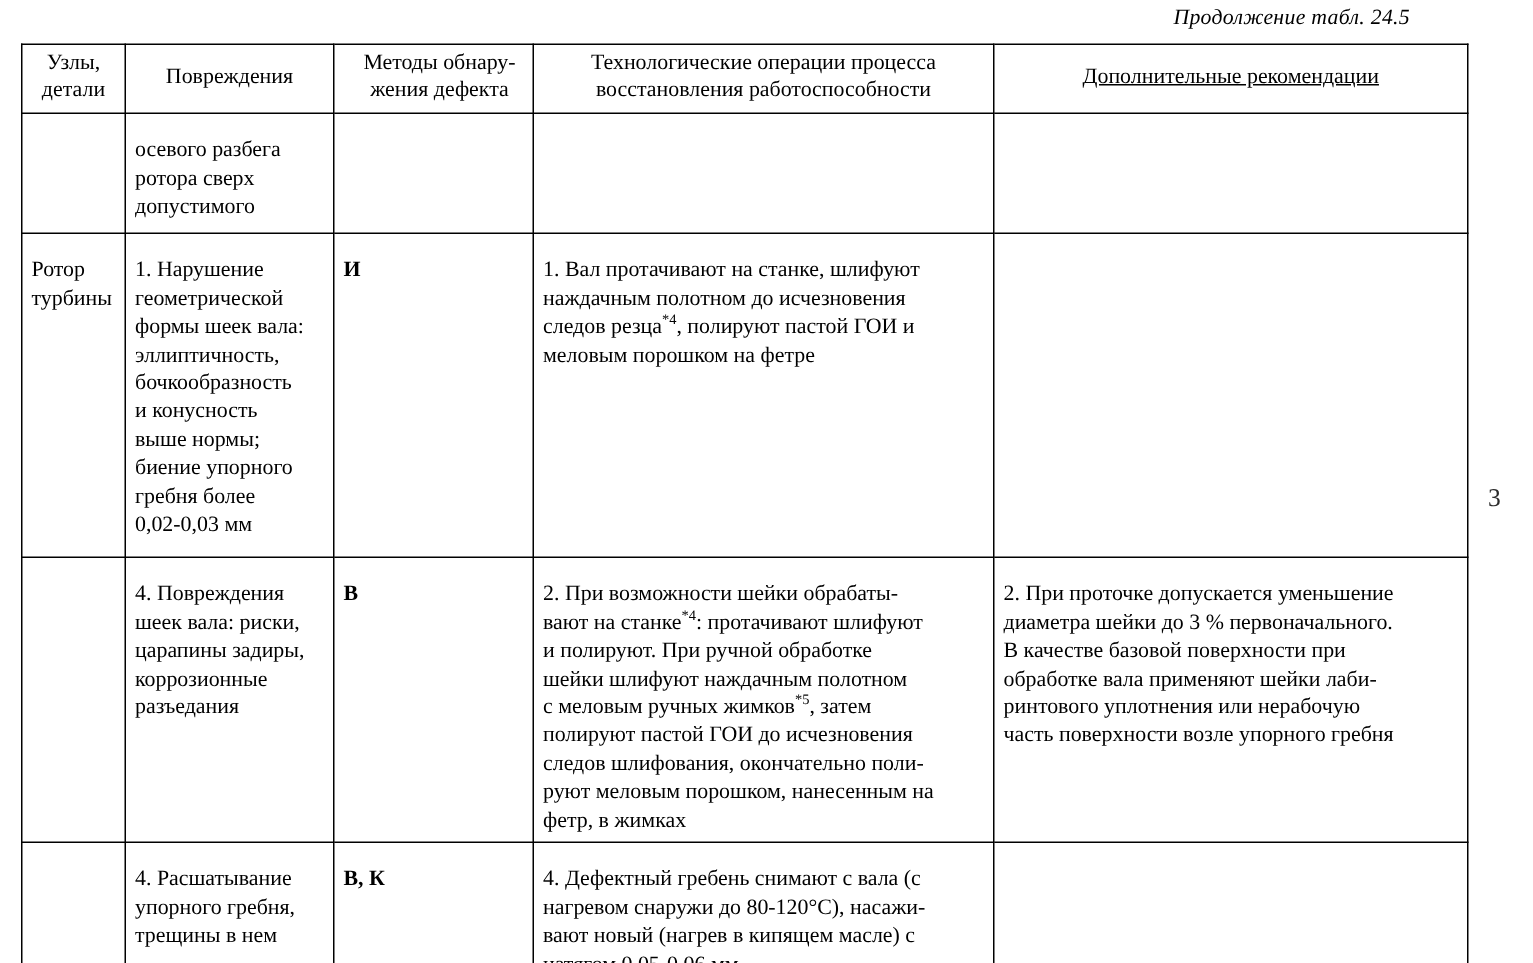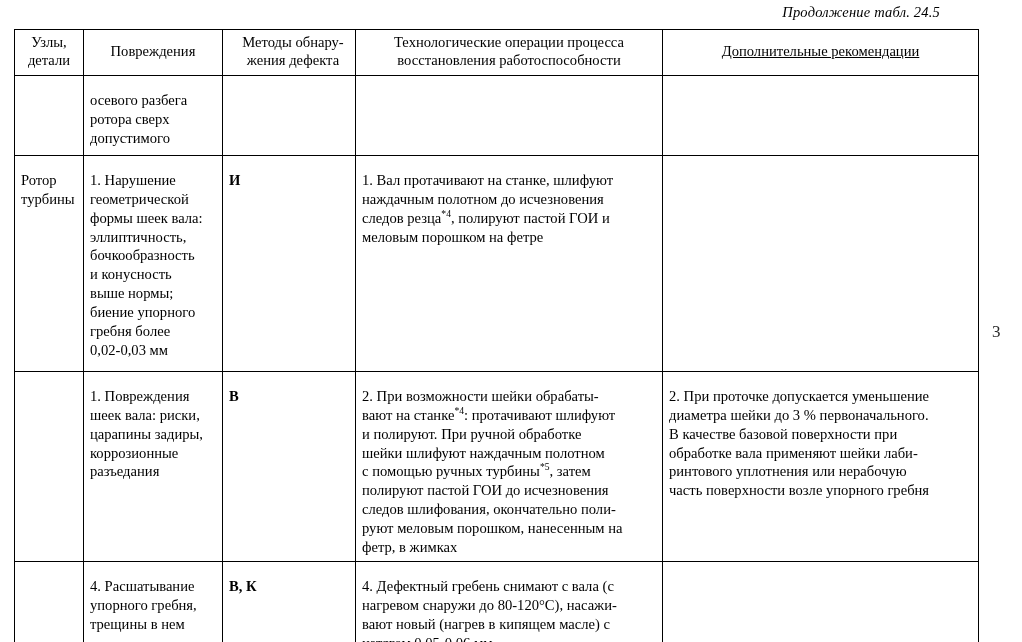--- a/index.html
+++ b/index.html
@@ -171,35 +171,35 @@
         <td>
           <span class="cell-text"></span>
         </td>
       </tr>
 
       <tr class="r3">
         <td>
           <span class="cell-text"></span>
         </td>
         <td>
-          <span class="cell-text">1. Повреждения
+          <span class="cell-text">4. Повреждения
 шеек вала: риски,
 царапины задиры,
 коррозионные
 разъедания</span>
         </td>
         <td>
           <span class="cell-text method">В</span>
         </td>
         <td>
           <span class="cell-text">2. При возможности шейки обрабаты-
 вают на станке</span><sup>*4</sup><span class="cell-text">: протачивают шлифуют
 и полируют. При ручной обработке
 шейки шлифуют наждачным полотном
-с помощью ручных турбины</span><sup>*5</sup><span class="cell-text">, затем
+с меловым ручных жимков</span><sup>*5</sup><span class="cell-text">, затем
 полируют пастой ГОИ до исчезновения
 следов шлифования, окончательно поли-
 руют меловым порошком, нанесенным на
 фетр, в жимках</span>
         </td>
         <td>
           <span class="cell-text">2. При проточке допускается уменьшение
 диаметра шейки до 3 % первоначального.
 В качестве базовой поверхности при
 обработке вала применяют шейки лаби-

